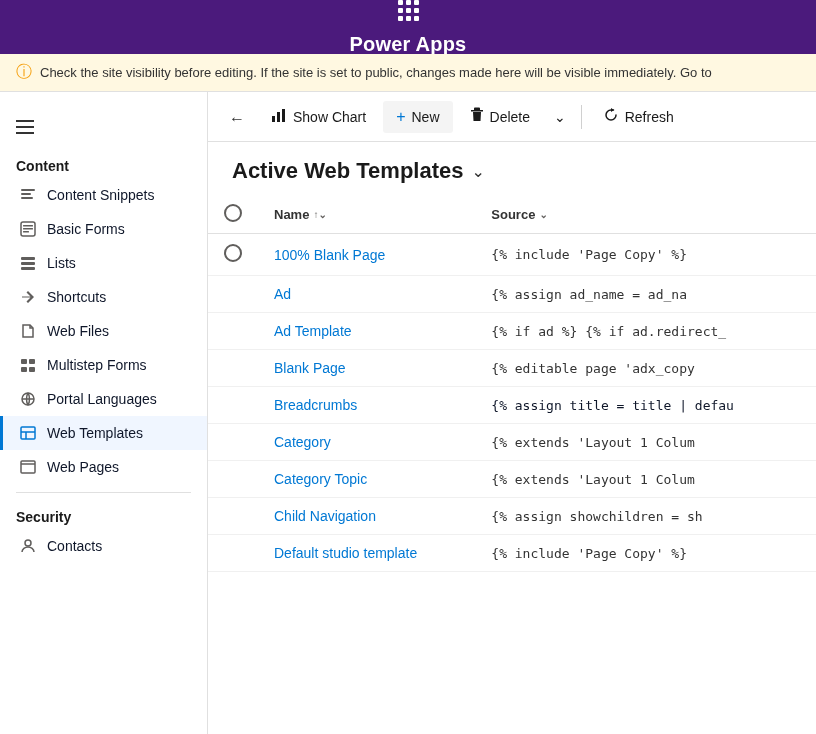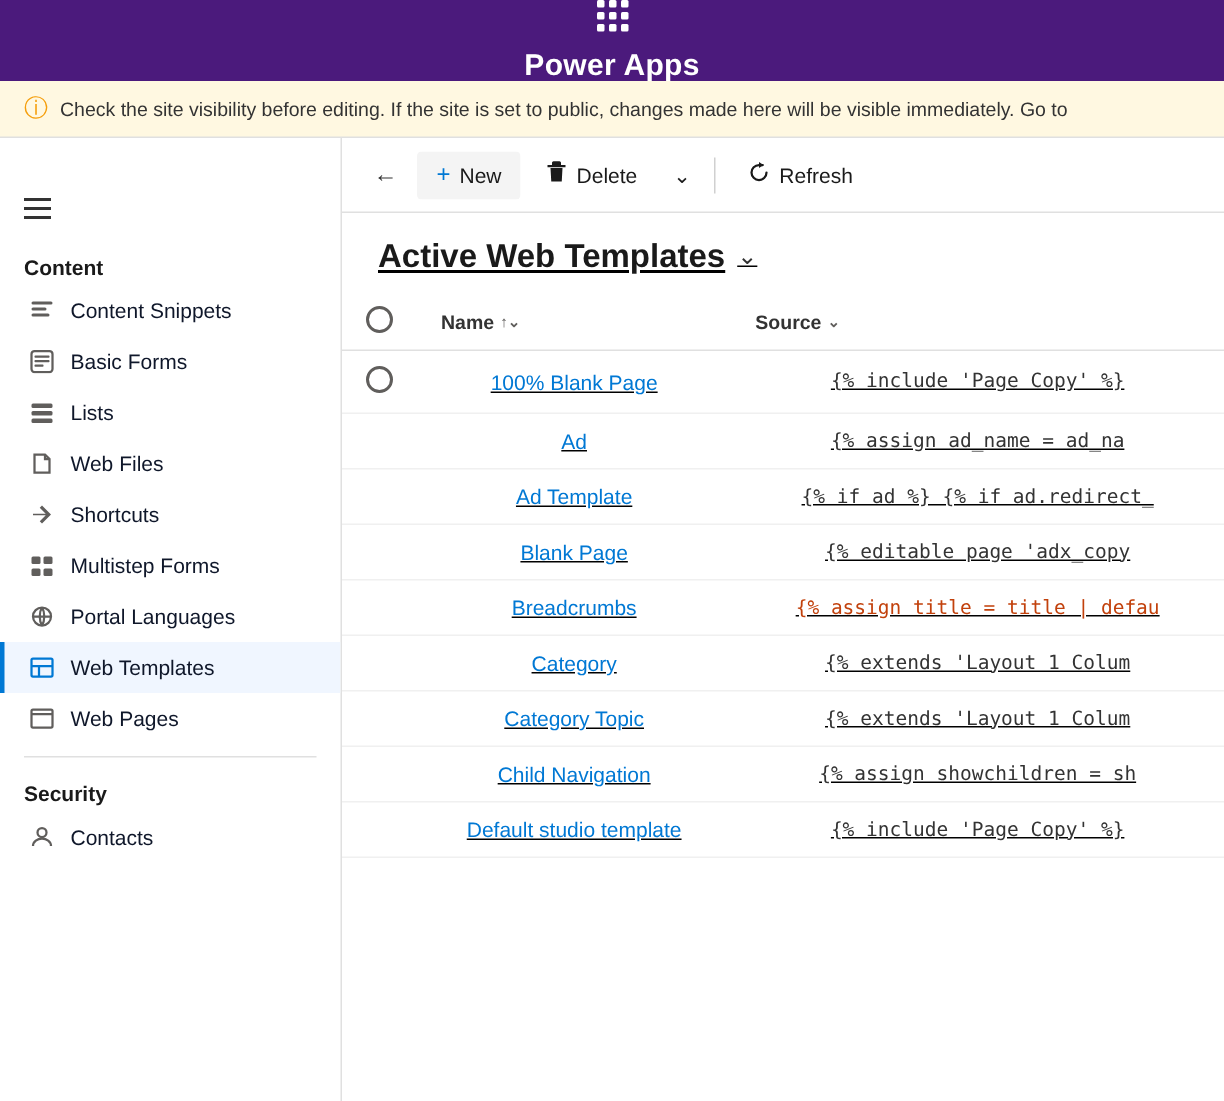--- a/index.html
+++ b/index.html
@@ -64,26 +64,26 @@
 
     
     .main-layout {
       display: flex;
       flex: 1;
       overflow: hidden;
     }
 
     
     .sidebar {
-      width: 228px;
+      width: 208px;
       background: white;
       border-right: 1px solid #e0e0e0;
       overflow-y: auto;
       flex-shrink: 0;
-      padding: 24px 0;
+      padding: 12px 0;
     }
     .sidebar-hamburger {
       padding: 12px 16px;
       cursor: pointer;
     }
     .hamburger-lines span {
       display: block;
       width: 18px;
       height: 2px;
       background: #333;
@@ -166,21 +166,20 @@
       padding: 6px 8px;
       font-size: 16px;
       color: #333;
     }
 
     
     .table-area {
       flex: 1;
       overflow: auto;
       padding: 0;
-      text-decoration: underline;
     }
 
     
     .page-title-bar {
       padding: 16px 24px 12px 24px;
       display: flex;
       align-items: center;
       gap: 8px;
     }
     .page-title {
@@ -213,21 +212,20 @@
       border-bottom: 1px solid #f0f0f0;
     }
     .data-table tbody td {
       padding: 10px 16px;
       font-size: 14px;
       color: #333;
       white-space: nowrap;
       overflow: hidden;
       text-overflow: ellipsis;
       max-width: 300px;
-      text-align: center;
     }
     .data-table tbody td.name-cell {
       color: #0078d4;
       cursor: pointer;
     }
     .col-checkbox {
       width: 40px;
     }
     .row-radio {
       width: 18px; height: 18px;
@@ -319,35 +317,35 @@
             <rect x="1" y="2" width="14" height="3" rx="1"></rect>
             <rect x="1" y="7" width="14" height="3" rx="1"></rect>
             <rect x="1" y="12" width="14" height="3" rx="1"></rect>
           </svg>
       </span>
       <span>Lists</span>
     </div>
 
     <div class="sidebar-item">
       <span class="sidebar-item-icon">
+        <svg width="16" height="16" viewBox="0 0 16 16" fill="currentColor">
+            <path d="M8 2 L14 8 L8 14 L6.5 12.5 L10.5 8.5 L2 8.5 L2 7.5 L10.5 7.5 L6.5 3.5 Z"></path>
+          </svg>
+      </span>
+      <span>Shortcuts</span>
+    </div>
+
+    <div class="sidebar-item">
+      <span class="sidebar-item-icon">
         <svg width="16" height="16" viewBox="0 0 16 16" fill="none" stroke="currentColor" stroke-width="1.5">
             <path d="M3 2 h7 l3 3 v9 H3 V2z"></path>
             <path d="M10 2 v3 h3"></path>
           </svg>
       </span>
       <span>Web Files</span>
-    </div>
-
-    <div class="sidebar-item">
-      <span class="sidebar-item-icon">
-        <svg width="16" height="16" viewBox="0 0 16 16" fill="currentColor">
-            <path d="M8 2 L14 8 L8 14 L6.5 12.5 L10.5 8.5 L2 8.5 L2 7.5 L10.5 7.5 L6.5 3.5 Z"></path>
-          </svg>
-      </span>
-      <span>Shortcuts</span>
     </div>
 
     <div class="sidebar-item">
       <span class="sidebar-item-icon">
         <svg width="16" height="16" viewBox="0 0 16 16" fill="currentColor">
             <rect x="1" y="2" width="6" height="5" rx="1"></rect>
             <rect x="9" y="2" width="6" height="5" rx="1"></rect>
             <rect x="1" y="10" width="6" height="5" rx="1"></rect>
             <rect x="9" y="10" width="6" height="5" rx="1"></rect>
           </svg>
@@ -400,20 +398,30 @@
       <span>Contacts</span>
     </div>
 
   </div>
 
   <div class="content-area">
 
     <div class="toolbar">
       <button class="toolbar-back-btn">←</button>
 
+      <button class="toolbar-btn">
+        <span>
+          <svg width="16" height="16" viewBox="0 0 16 16" fill="currentColor">
+              <rect x="1" y="9" width="3" height="6"></rect>
+              <rect x="6" y="5" width="3" height="10"></rect>
+              <rect x="11" y="2" width="3" height="13"></rect>
+            </svg>
+        </span>
+        <span>Show Chart</span>
+      </button>
 
       <button class="toolbar-btn new-btn" style="background:#f4f4f4;">
         <span style="color:#0078d4; font-size:16px; font-weight:300;">+</span>
         <span>New</span>
       </button>
 
       <button class="toolbar-btn">
         <span>
           <svg width="14" height="16" viewBox="0 0 14 16" fill="currentColor">
               <path d="M1 3 h12 v1.5 H1 V3z M4 3 V1.5 C4 1 4.5 0.5 5 0.5 h4 C9.5 0.5 10 1 10 1.5 V3 M3 5 l0.5 9 h7 L11 5z"></path>
@@ -493,21 +501,21 @@
         
       </td>
       <td class="name-cell">Blank Page</td>
       <td style="color:#333; font-family: monospace; font-size:13px;">{% editable page 'adx_copy</td>
     </tr>
             <tr>
       <td class="col-checkbox">
         
       </td>
       <td class="name-cell">Breadcrumbs</td>
-      <td style="color:#c2410c; font-family: monospace; font-size:13px;">{% assign title = title | defau</td>
+      <td style="color:#0f172a; font-family: monospace; font-size:13px;">{% assign title = title | defau</td>
     </tr>
             <tr>
       <td class="col-checkbox">
         
       </td>
       <td class="name-cell">Category</td>
       <td style="color:#333; font-family: monospace; font-size:13px;">{% extends 'Layout 1 Colum</td>
     </tr>
             <tr>
       <td class="col-checkbox">

